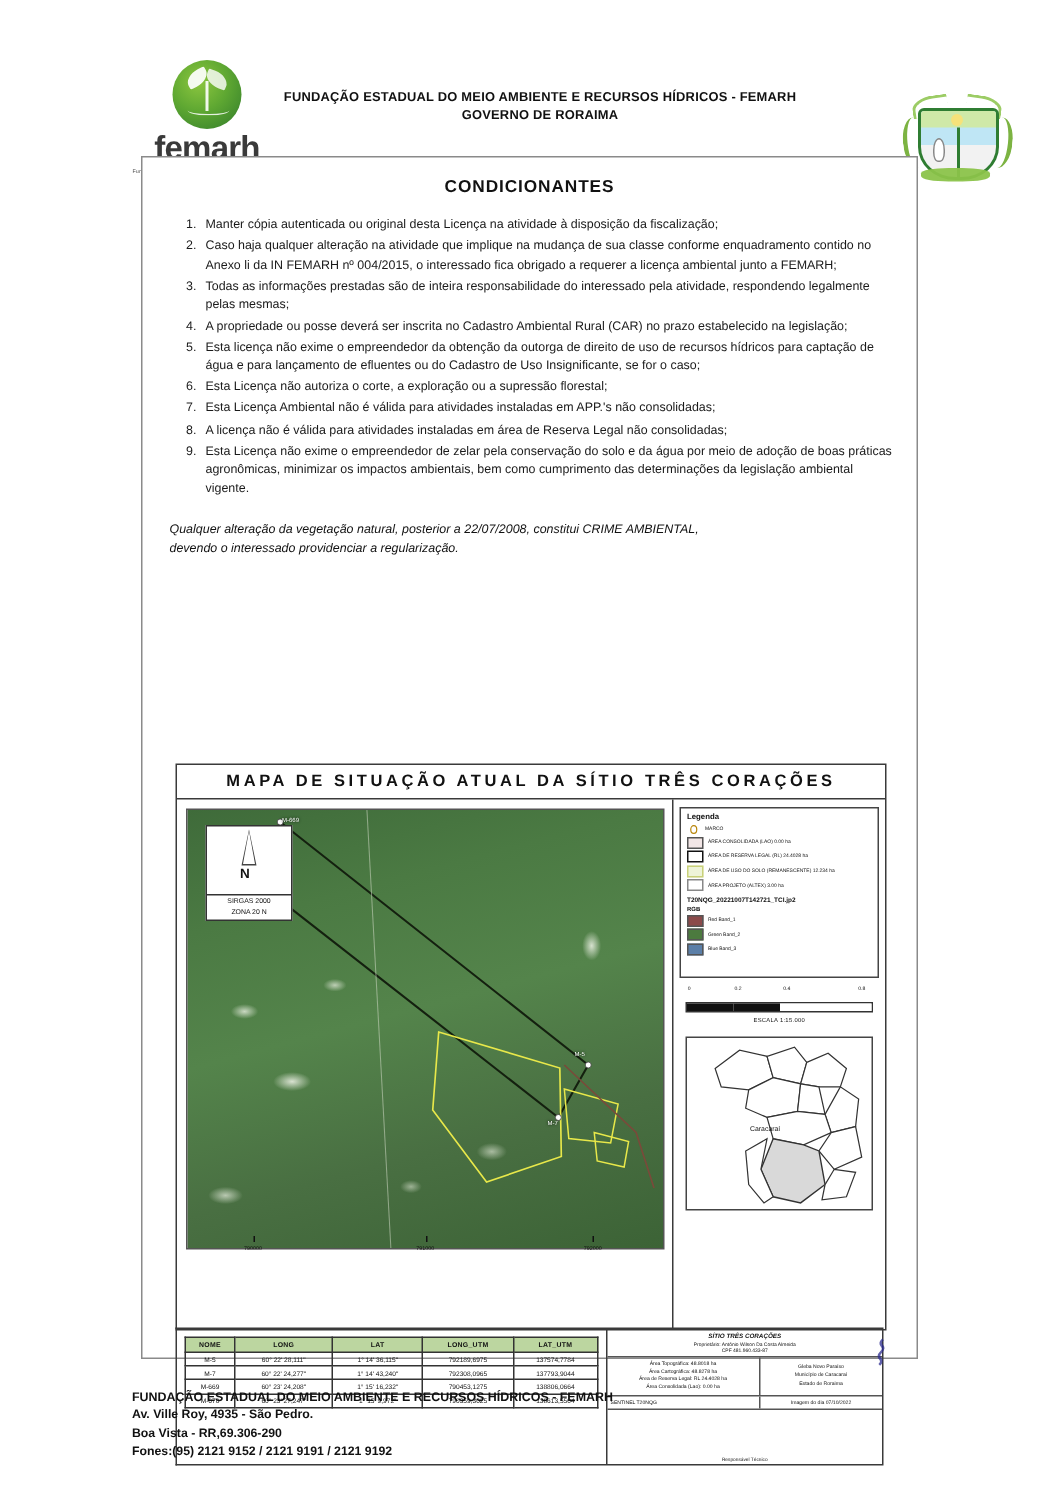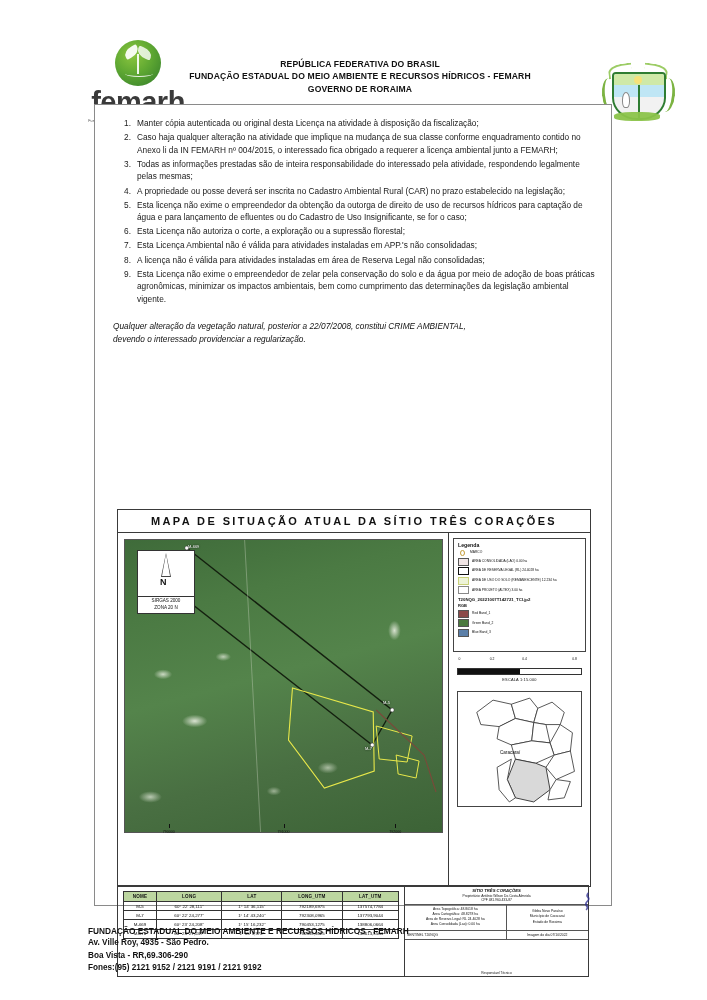--- a/index.html
+++ b/index.html
@@ -16,21 +16,21 @@
   .logo-mark{width:46px;height:46px;border-radius:50%;
     background:radial-gradient(circle at 38% 32%, #8cc63f 0%, #5fa832 45%, #2f7a2a 100%);
     margin:0 auto;position:relative;overflow:hidden;}
   .leaf-a{position:absolute;left:9px;top:7px;width:15px;height:10px;border-radius:70% 10% 70% 10%;
     background:#ffffff;opacity:.92;transform:rotate(-28deg);}
   .leaf-b{position:absolute;left:22px;top:8px;width:15px;height:10px;border-radius:10% 70% 10% 70%;
     background:#ffffff;opacity:.80;transform:rotate(22deg);}
   .stem{position:absolute;left:22px;top:14px;width:2px;height:20px;background:#ffffff;opacity:.9;}
   .wave{position:absolute;left:10px;top:30px;width:28px;height:6px;border-bottom:1.6px solid #fff;
     border-radius:0 0 50% 50%;opacity:.85;}
-  .logo-word{font-size:29px;font-weight:bold;letter-spacing:-.5px;color:#3a3a3a;line-height:1;margin-top:2px;}
+  .logo-word{font-size:22px;font-weight:bold;letter-spacing:-.5px;color:#3a3a3a;line-height:1;margin-top:2px;}
   .logo-sub{font-size:3.6px;color:#4a4a4a;line-height:1.35;margin-top:2px;letter-spacing:.1px;}
 
   .head-lines{position:absolute;left:150px;top:30px;width:420px;text-align:center;}
   .head-lines div{font-size:8.6px;font-weight:bold;letter-spacing:.15px;line-height:1.45;color:#111;}
 
   .brasao{position:absolute;left:598px;top:36px;width:78px;height:62px;}
   .shield{position:absolute;left:14px;top:8px;width:50px;height:44px;
     background:linear-gradient(#bfe6f5 0%, #bfe6f5 52%, #f2f2f2 52%, #f2f2f2 100%);
     border:2px solid #2f7d32;border-radius:4px 4px 46% 46%;overflow:hidden;}
   .shield .sky{position:absolute;left:0;top:0;right:0;height:11px;background:#cfe9a8;}
@@ -163,21 +163,20 @@
         <div class="leaf-a"></div>
           <div class="leaf-b"></div>
         <div class="stem"></div>
           <div class="wave"></div>
       </div>
       <div class="logo-word">femarh</div>
       <div class="logo-sub">Fundação Estadual do Meio Ambiente e Recursos Hídricos</div>
     </div>
 
     <div class="head-lines">
-      <div>REPÚBLICA FEDERATIVA DO BRASIL</div>
       <div>FUNDAÇÃO ESTADUAL DO MEIO AMBIENTE E RECURSOS HÍDRICOS - FEMARH</div>
       <div>GOVERNO DE RORAIMA</div>
     </div>
 
     <div class="brasao">
       <div class="antler-l"></div>
         <div class="antler-r"></div>
       <div class="wreath-l"></div>
         <div class="wreath-r"></div>
       <div class="shield">
@@ -185,20 +184,21 @@
           <div class="sun"></div>
         <div class="div"></div>
           <div class="bird"></div>
       </div>
       <div class="ribbon"></div>
     </div>
   </div>
 
   <div class="bodybox">
 
+    <div class="cond-title">CONDICIONANTES</div>
 
     <ol class="cond">
       <li>Manter cópia autenticada ou original desta Licença na atividade à disposição da fiscalização;</li>
       <li>Caso haja qualquer alteração na atividade que implique na mudança de sua classe conforme enquadramento contido no Anexo li da IN FEMARH nº 004/2015, o interessado fica obrigado a requerer a licença ambiental junto a FEMARH;</li>
       <li>Todas as informações prestadas são de inteira responsabilidade do interessado pela atividade, respondendo legalmente pelas mesmas;</li>
       <li>A propriedade ou posse deverá ser inscrita no Cadastro Ambiental Rural (CAR) no prazo estabelecido na legislação;</li>
       <li>Esta licença não exime o empreendedor da obtenção da outorga de direito de uso de recursos hídricos para captação de água e para lançamento de efluentes ou do Cadastro de Uso Insignificante, se for o caso;</li>
       <li>Esta Licença não autoriza o corte, a exploração ou a supressão florestal;</li>
       <li>Esta Licença Ambiental não é válida para atividades instaladas em APP.'s não consolidadas;</li>
       <li>A licença não é válida para atividades instaladas em área de Reserva Legal não consolidadas;</li>

